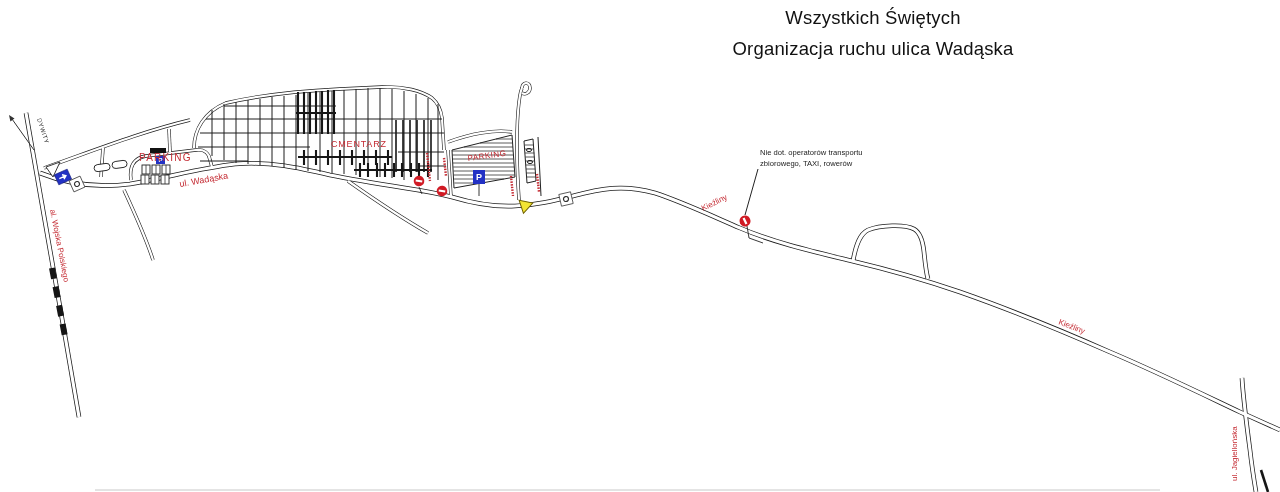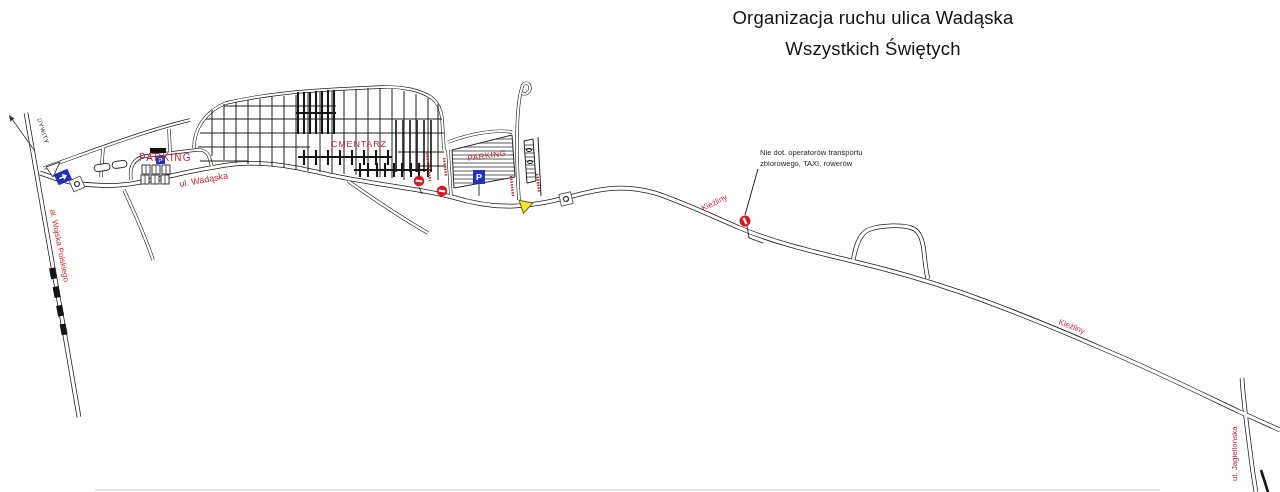--- a/index.html
+++ b/index.html
@@ -22,22 +22,22 @@
   .red-mark{stroke:var(--label-red,#c42b33);stroke-width:2.4;fill:none;stroke-dasharray:1.5 1.2;}
   .note-text{fill:#222;font-size:7.6px;}
   .lbl8{font-size:8px;}
   .lbl9{font-size:9px;}
   text{font-family:"Liberation Sans",sans-serif;}
 </style>
 </head>
 <body>
 
 <div class="title-block">
+  <div>Wszystkich Świętych</div>
   <div>Organizacja ruchu ulica Wadąska</div>
-  <div>Wszystkich Świętych</div>
 </div>
 
 <svg id="plan" width="1280" height="492" viewBox="0 0 1280 492">
 
   <g id="road-casings">
       <path d="M26,113C42,210 62,315 79,417"></path>
       <path d="M40,173C70,185 100,188 130,184C170,177 200,168 235,164C270,161 300,168 330,175C355,180 380,184 405,188C425,191 440,194 452,197C472,203 495,207 515,206C540,205 560,199 585,193C610,187 630,186 655,193C680,201 710,215 740,228C775,243 815,252 852,261C890,270 925,280 960,292C1000,306 1060,330 1110,352C1155,371 1200,393 1240,412L1280,430"></path>
       <path d="M853,261C856,244 860,234 868,230C880,225 905,224 914,229C921,233 923,242 924,252C925,262 926,272 928,279"></path>
       <path d="M1242,378C1243,395 1246,420 1250,450C1252,468 1254,480 1256,492"></path>
       <path class="thin" d="M44,168C90,152 140,132 190,120"></path>

